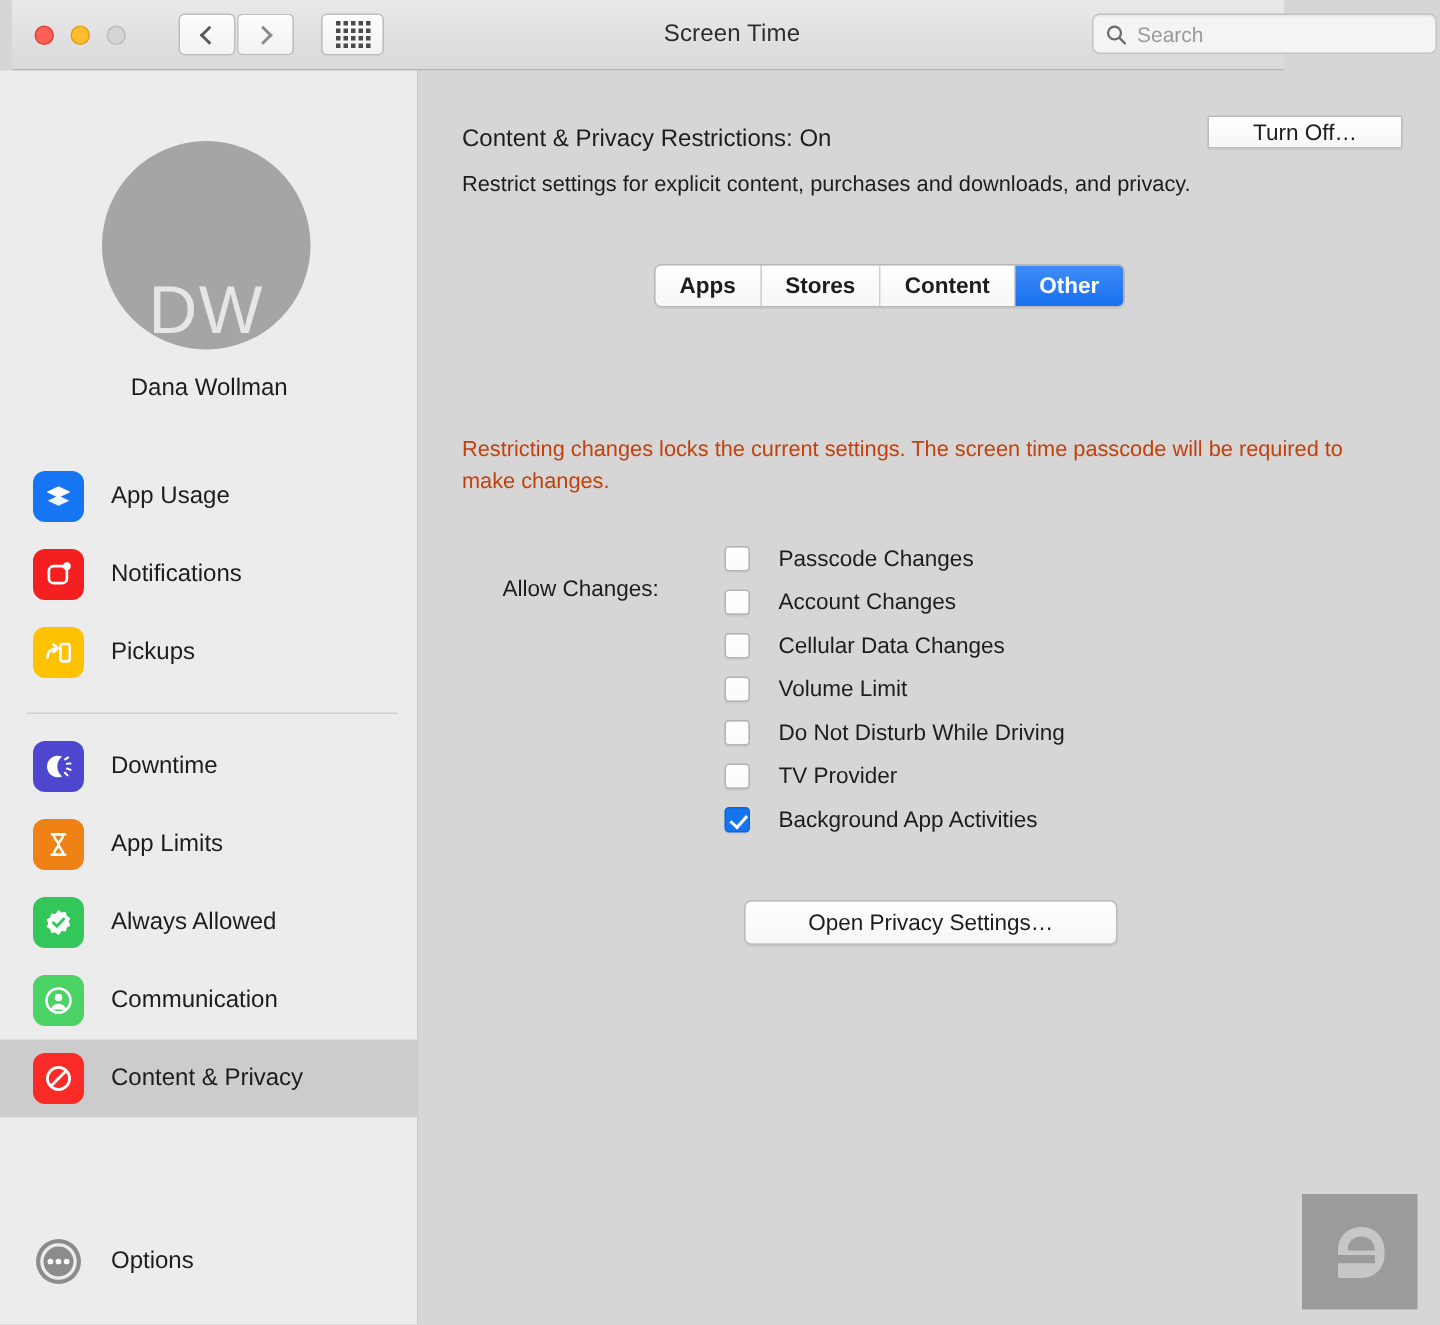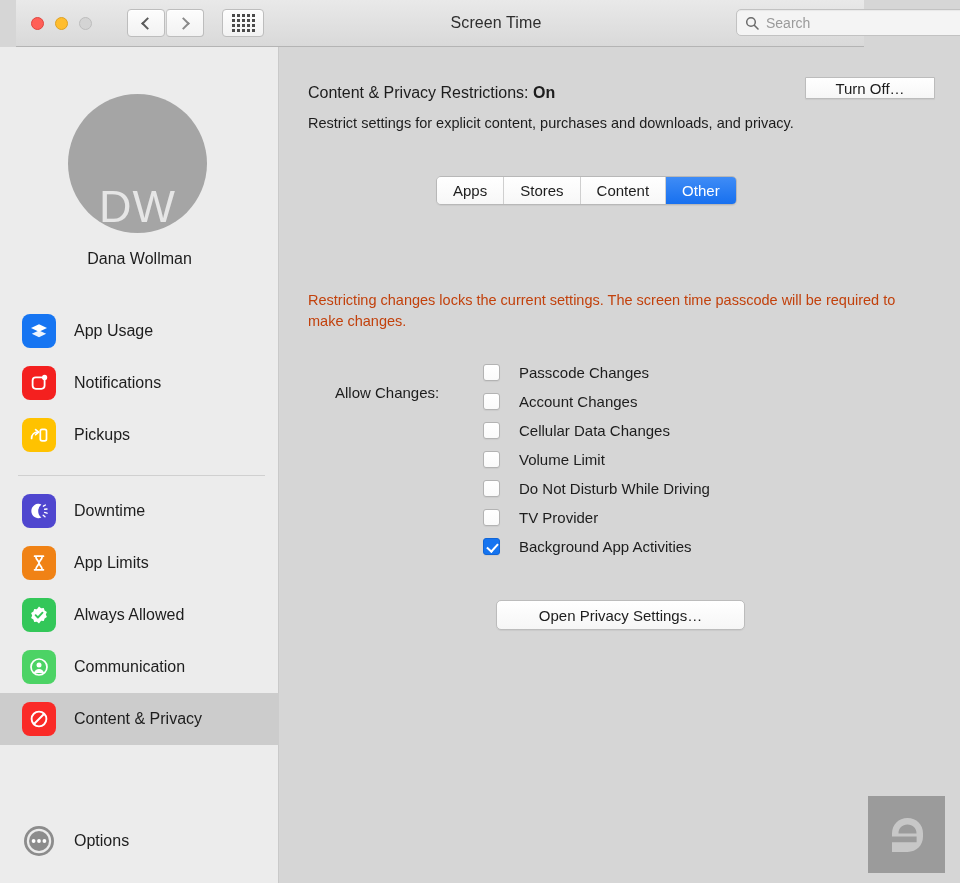--- a/index.html
+++ b/index.html
@@ -7,21 +7,21 @@
     width: 960px; height: 883px;
     font-family: "Liberation Sans", sans-serif;
     overflow: hidden;
     background: #d6d6d6;
     -webkit-font-smoothing: antialiased;
   }
   #window { position: relative; width: 960px; height: 883px; }
 
   
   #titlebar {
-    position: absolute; left: 16px; top: 0; width: 848px; height: 47px;
+    position: absolute; left: 8px; top: 0; width: 848px; height: 47px;
     background: linear-gradient(to bottom, #e9e9e9 0%, #d9d9d9 100%);
     border-bottom: 1px solid #b4b4b4;
     padding-left: 24px;
   }
   .traffic { position: absolute; top: 17px; width: 13px; height: 13px; border-radius: 50%; }
   #tl-close  { left: 15px; background: #ff5f57; border: 1px solid #e0443e; }
   #tl-min    { left: 39px; background: #ffbd2e; border: 1px solid #dea123; }
   #tl-zoom   { left: 63px; background: #d4d4d4; border: 1px solid #bdbdbd; }
 
   .tb-btn {
@@ -99,41 +99,41 @@
   .ic-communication { background: #4cd365; }
   .ic-contentprivacy { background: #fa2a27; }
   .ic-options { background: transparent; }
 
   
   #content {
     position: absolute; left: 280px; top: 47px; width: 680px; height: 836px;
     background: #d6d6d6;
   }
   #cp-title { position: absolute; left: 28px; top: 37px; font-size: 16px; color: #1d1d1d; }
-  #cp-title b { font-weight: bold; }
+  #cp-title b { font-weight: normal; }
   #cp-sub { position: absolute; left: 28px; top: 68px; font-size: 14.5px; color: #1d1d1d; }
   #btn-turnoff {
     position: absolute; left: 525px; top: 30px; width: 130px; height: 22px;
     background: linear-gradient(to bottom, #ffffff 0%, #f6f6f6 100%);
     border: 1px solid #bcbcbc; border-radius: 1px;
     font-size: 15px; color: #1d1d1d; font-family: "Liberation Sans", sans-serif;
     box-shadow: 0 1px 1px rgba(0,0,0,.06);
   }
 
   
   #segmented {
     position: absolute; left: 156px; top: 129px; height: 29px;
     display: flex; border: 1px solid #b8b8b8; border-radius: 5px; overflow: hidden;
     box-shadow: 0 1px 1px rgba(0,0,0,.06);
   }
   .seg {
     display: flex; align-items: center; justify-content: center;
     padding: 12px 16px; font-size: 15px; color: #1d1d1d;
     background: linear-gradient(to bottom, #ffffff 0%, #f7f7f7 100%);
-    border-right: 1px solid #cfcfcf; height: 100%;
+    border-right: 1px solid #cfcfcf; height: 100%; font-weight: bold;
   }
   .seg:last-child { border-right: 0; }
   .seg.active { background: linear-gradient(to bottom, #3f8cf6 0%, #1770ef 100%); color: #ffffff; }
 
   #restrict-note {
     position: absolute; left: 28px; top: 243px; width: 618px;
     font-size: 14.5px; color: #c2410c; line-height: 21px;
   }
 
   #allow-label { position: absolute; left: 55px; top: 313px; font-size: 15px; color: #1d1d1d; margin-top: 24px; }

